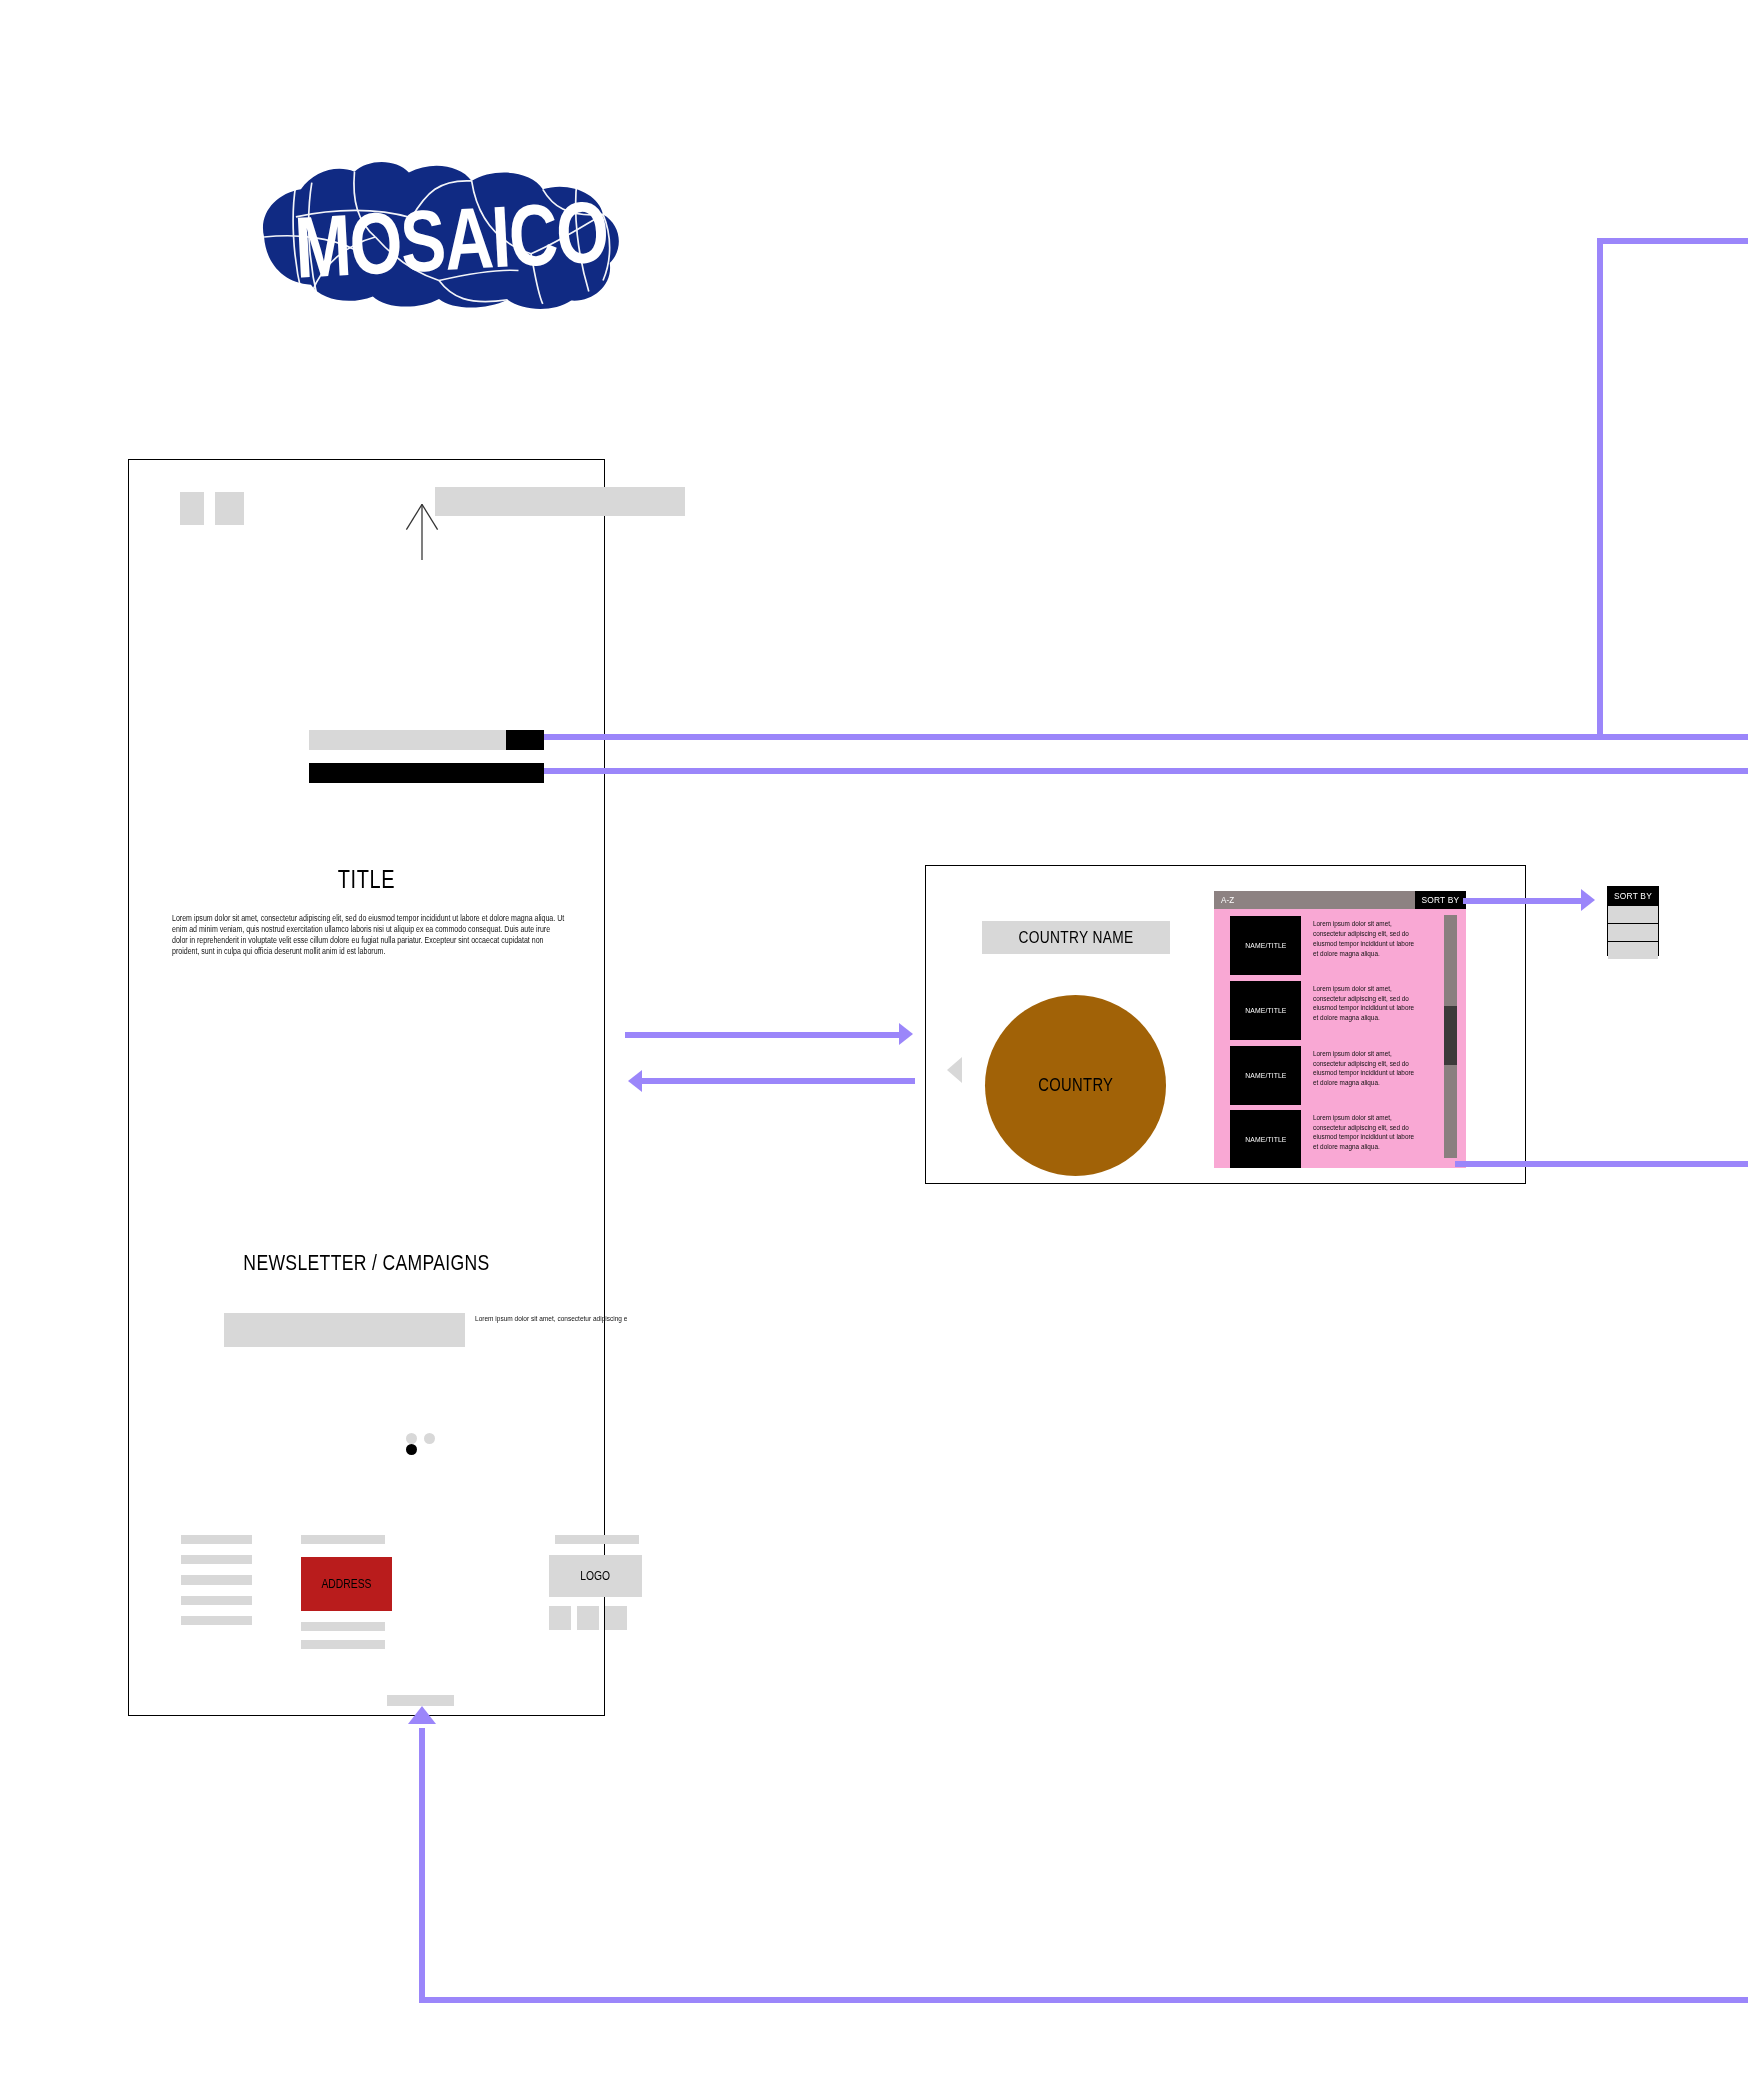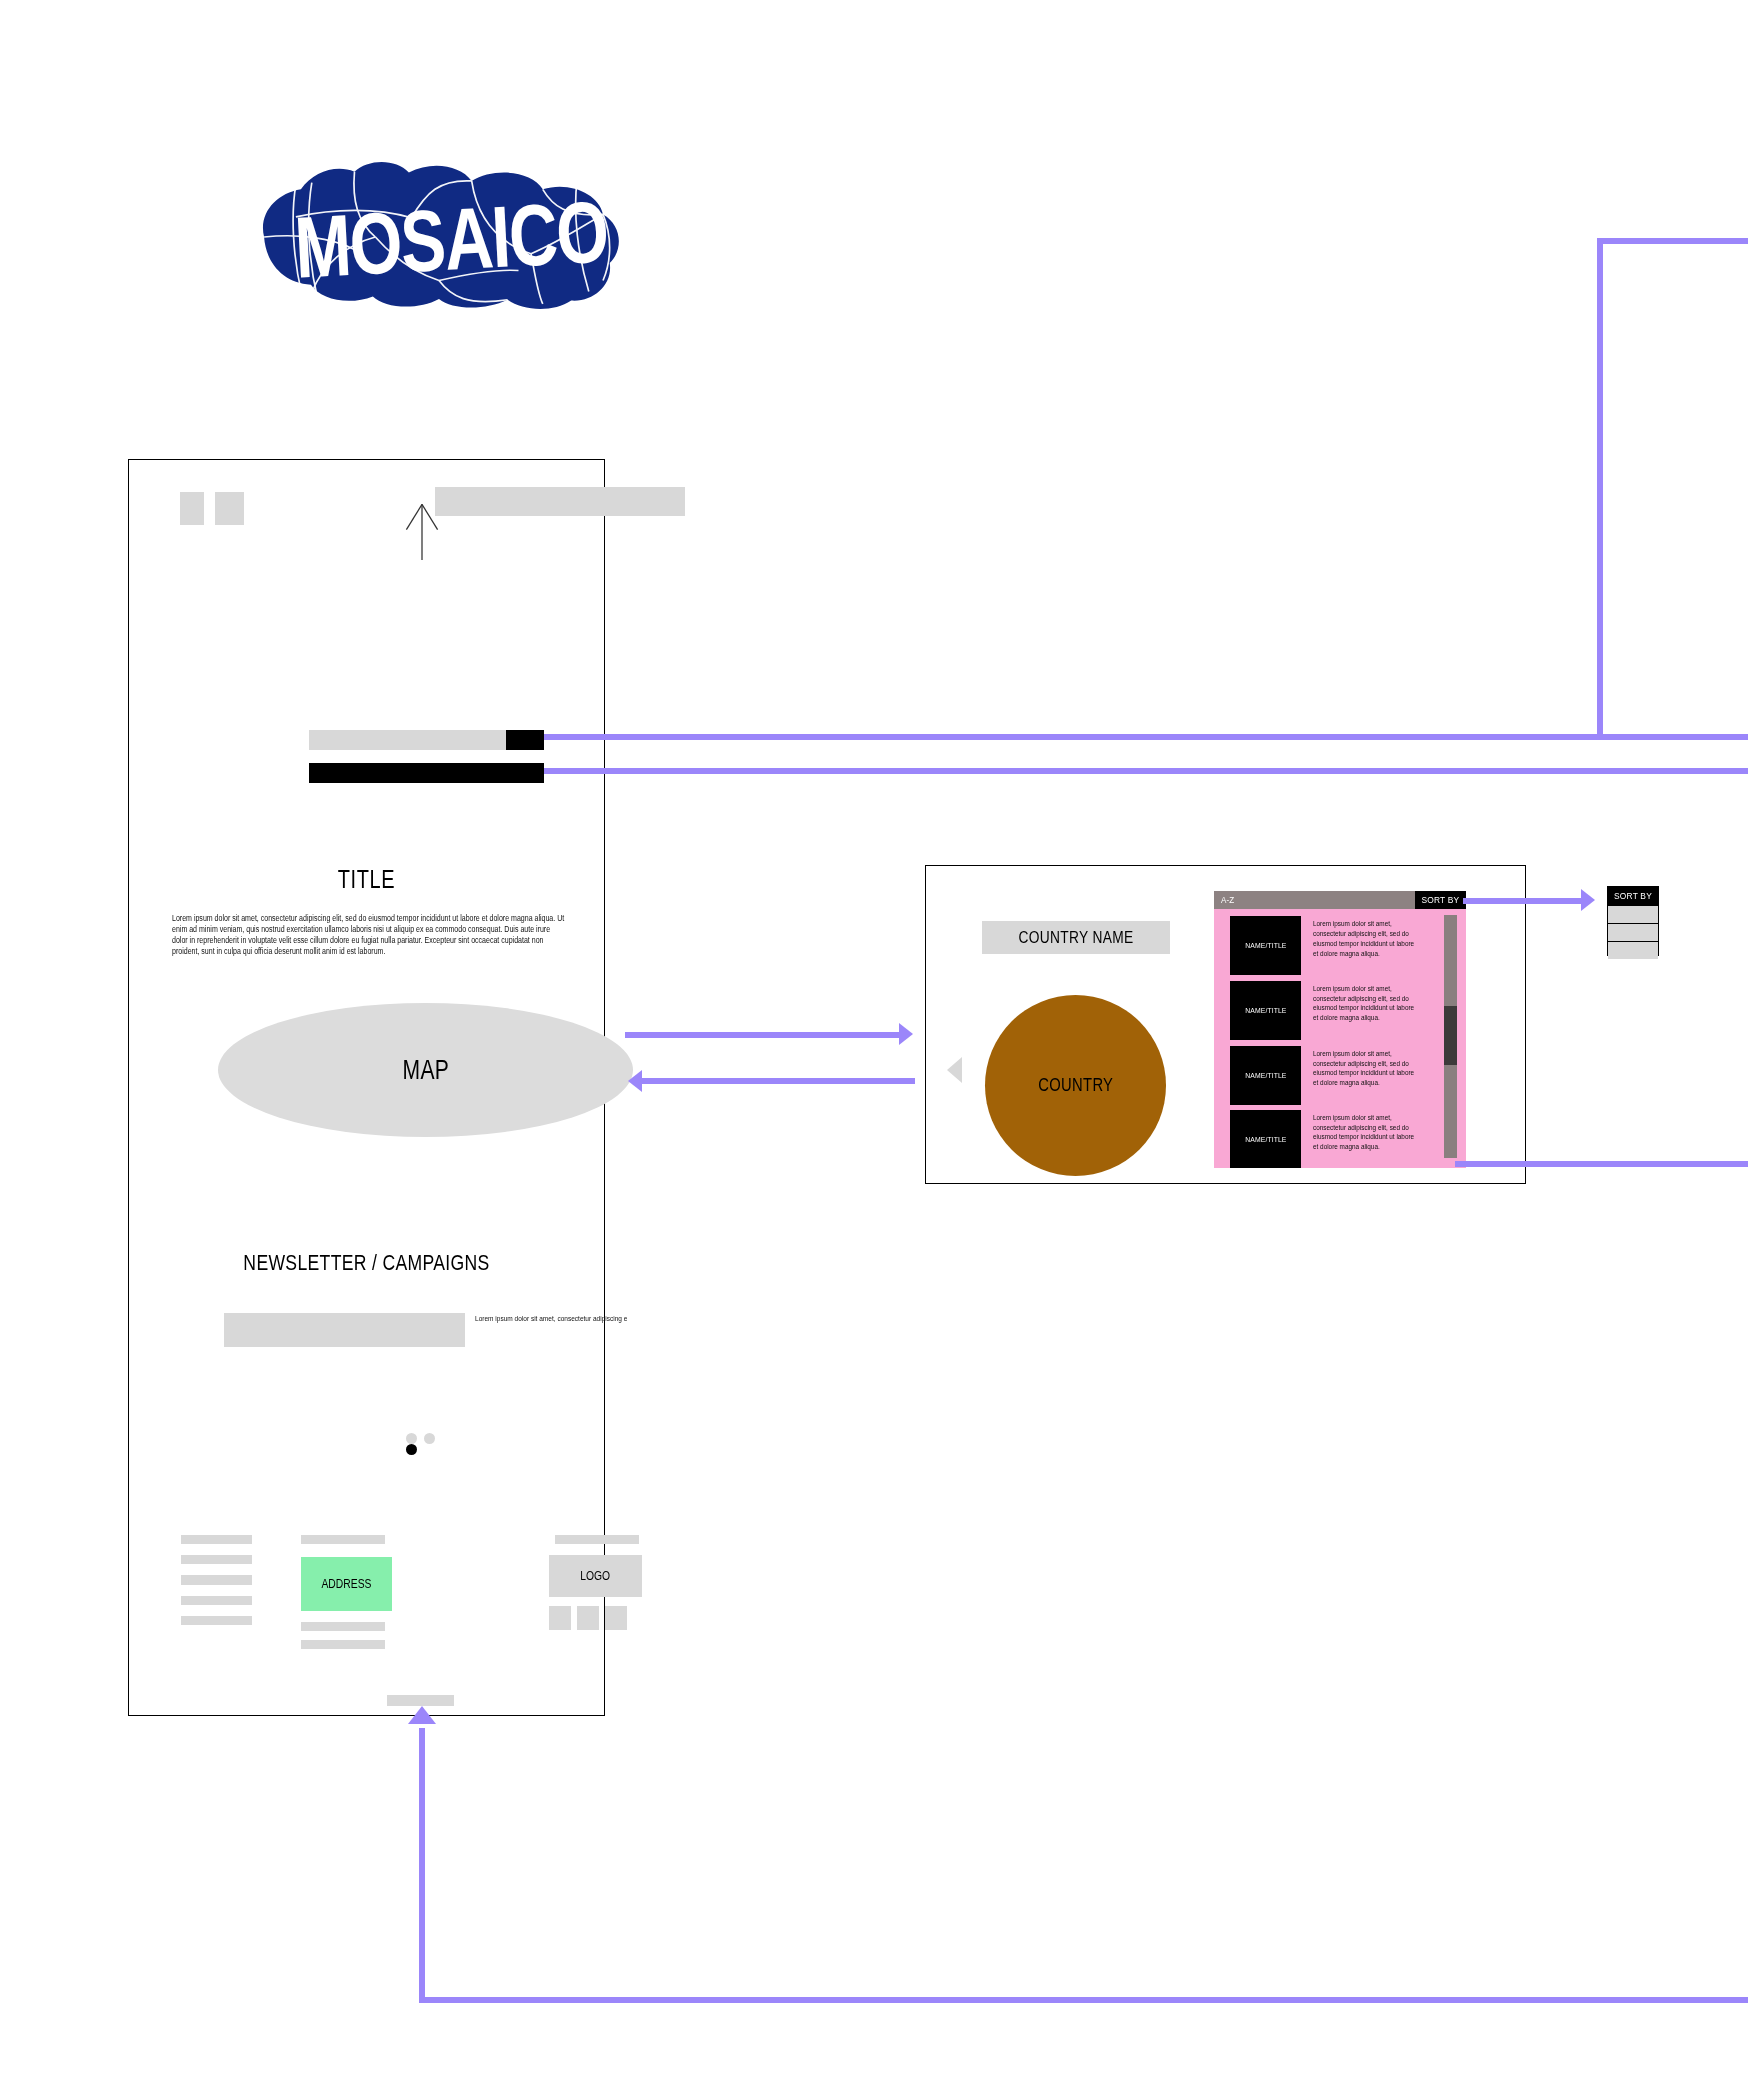--- a/index.html
+++ b/index.html
@@ -86,21 +86,21 @@
   #carousel{left:406px;top:1433px;width:50px;height:14.3px;}
   #carousel i{display:inline-block;width:11px;height:11px;border-radius:50%;
                background:#d8d8d8;margin-right:5px;vertical-align:middle;}
   #carousel i.on{background:#000;}
 
   
   .frow{background:#d8d8d8;}
   #foot-links{left:181px;top:1535px;width:71px;}
   #foot-links .frow{height:9.2px;margin-bottom:11px;}
   #foot-addr-top{left:301px;top:1535px;width:84px;height:9.2px;}
-  #foot-addr-box{left:301px;top:1557px;width:91px;height:54px;background:#86efac;
+  #foot-addr-box{left:301px;top:1557px;width:91px;height:54px;background:#b91c1c;
                  display:flex;align-items:center;justify-content:center;}
   #foot-addr-box span{font-size:12.6px;color:#000;
       font-family:"Liberation Sans Narrow","Liberation Sans",sans-serif;transform:scaleX(.82);}
   #foot-addr-r1{left:301px;top:1622px;width:84px;height:9.2px;}
   #foot-addr-r2{left:301px;top:1640px;width:84px;height:9.2px;}
   #foot-logo-top{left:555px;top:1535px;width:84px;height:9.2px;}
   #foot-logo-box{left:549px;top:1555px;width:93px;height:42px;background:#d8d8d8;
                  display:flex;align-items:center;justify-content:center;}
   #foot-logo-box span{font-size:12.6px;color:#000;
       font-family:"Liberation Sans Narrow","Liberation Sans",sans-serif;transform:scaleX(.82);}
@@ -234,23 +234,20 @@
 
   <div class="abs" id="navbar-1">
     <div class="fill"></div>
     <div class="knob"></div>
   </div>
   <div class="abs" id="navbar-2"></div>
 
   <div class="abs" id="title">TITLE</div>
   <div class="abs" id="body-copy">Lorem ipsum dolor sit amet, consectetur adipiscing elit, sed do eiusmod tempor incididunt ut labore et dolore magna aliqua. Ut enim ad minim veniam, quis nostrud exercitation ullamco laboris nisi ut aliquip ex ea commodo consequat. Duis aute irure dolor in reprehenderit in voluptate velit esse cillum dolore eu fugiat nulla pariatur. Excepteur sint occaecat cupidatat non proident, sunt in culpa qui officia deserunt mollit anim id est laborum.</div>
 
-  <div class="abs" id="map-ellipse">
-    <span>MAP</span>
-  </div>
 
   <div class="abs" id="news-title">NEWSLETTER / CAMPAIGNS</div>
   <div class="abs ph" id="news-img"></div>
   <div class="abs" id="news-copy">Lorem ipsum dolor sit amet, consectetur adipiscing e</div>
   <div class="abs" id="carousel">
     <i></i>
     <i></i>
     <i class="on"></i>
   </div>
 

